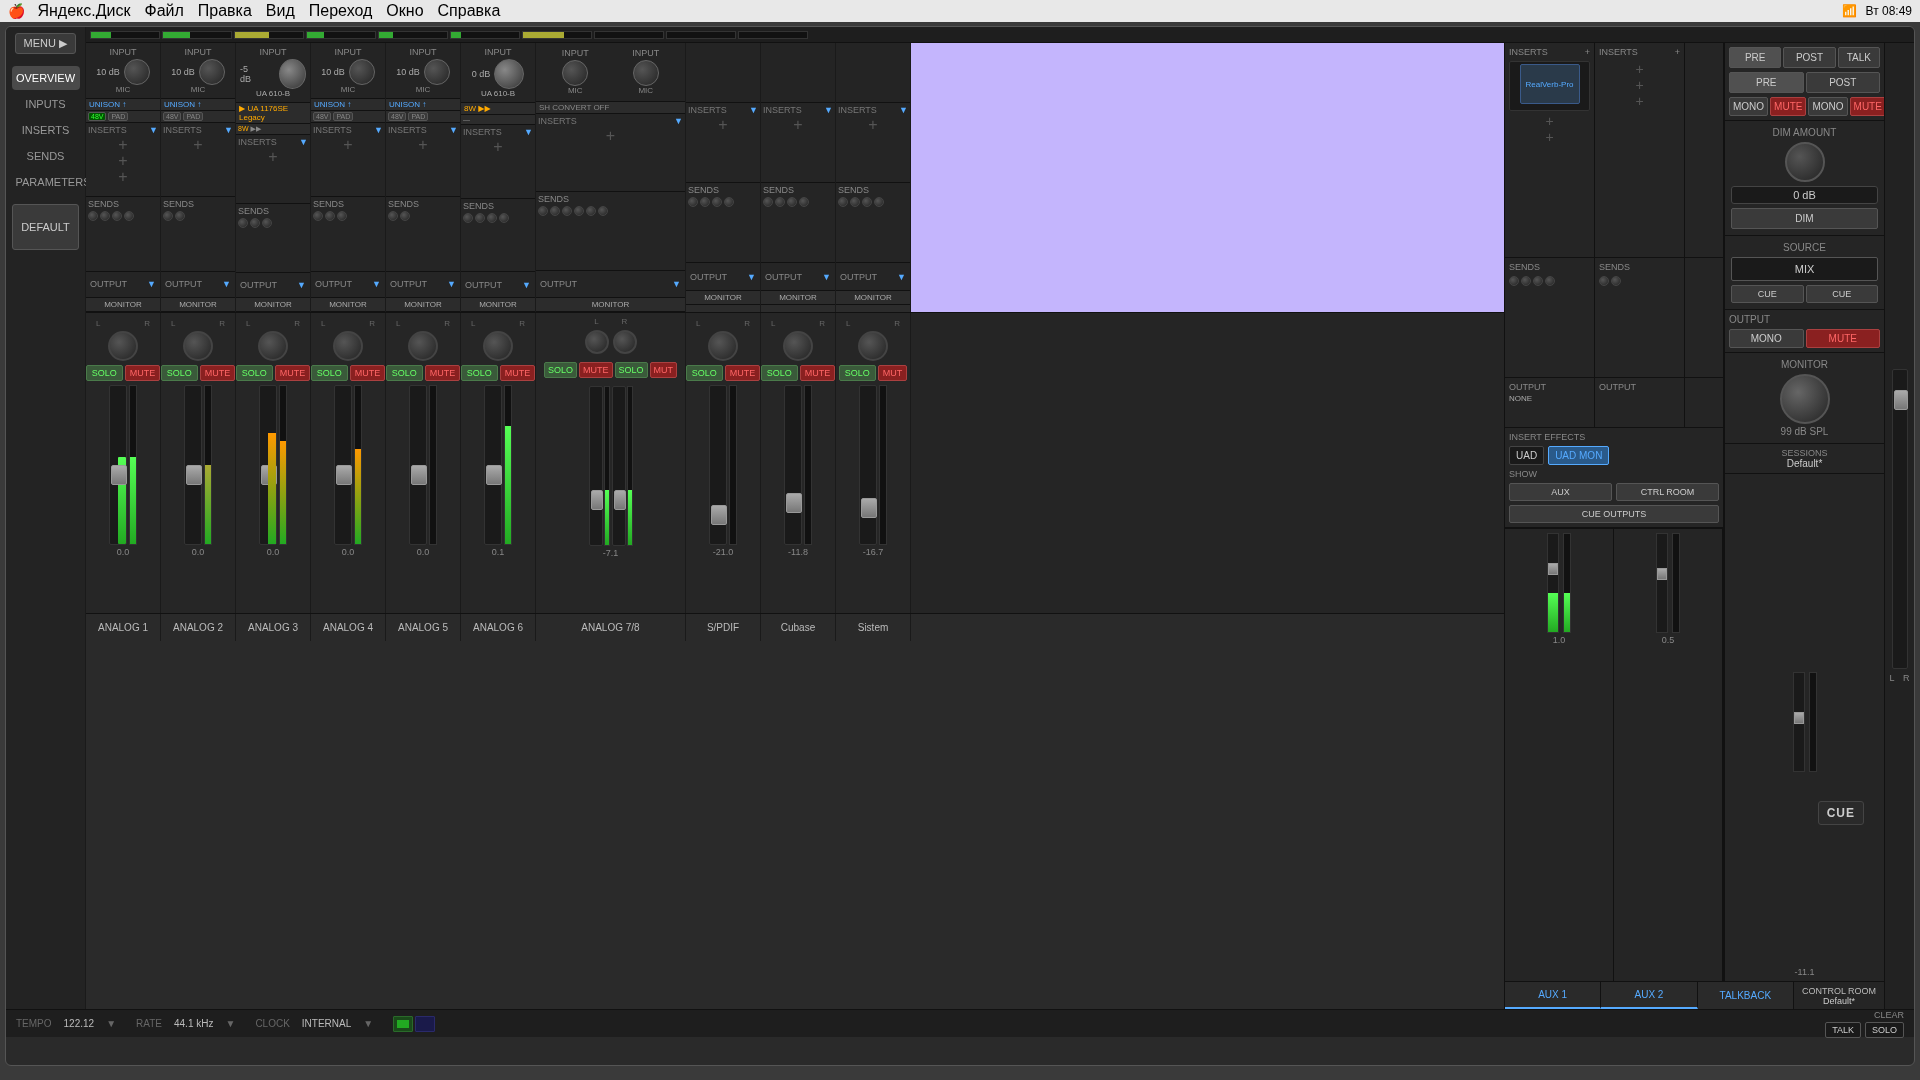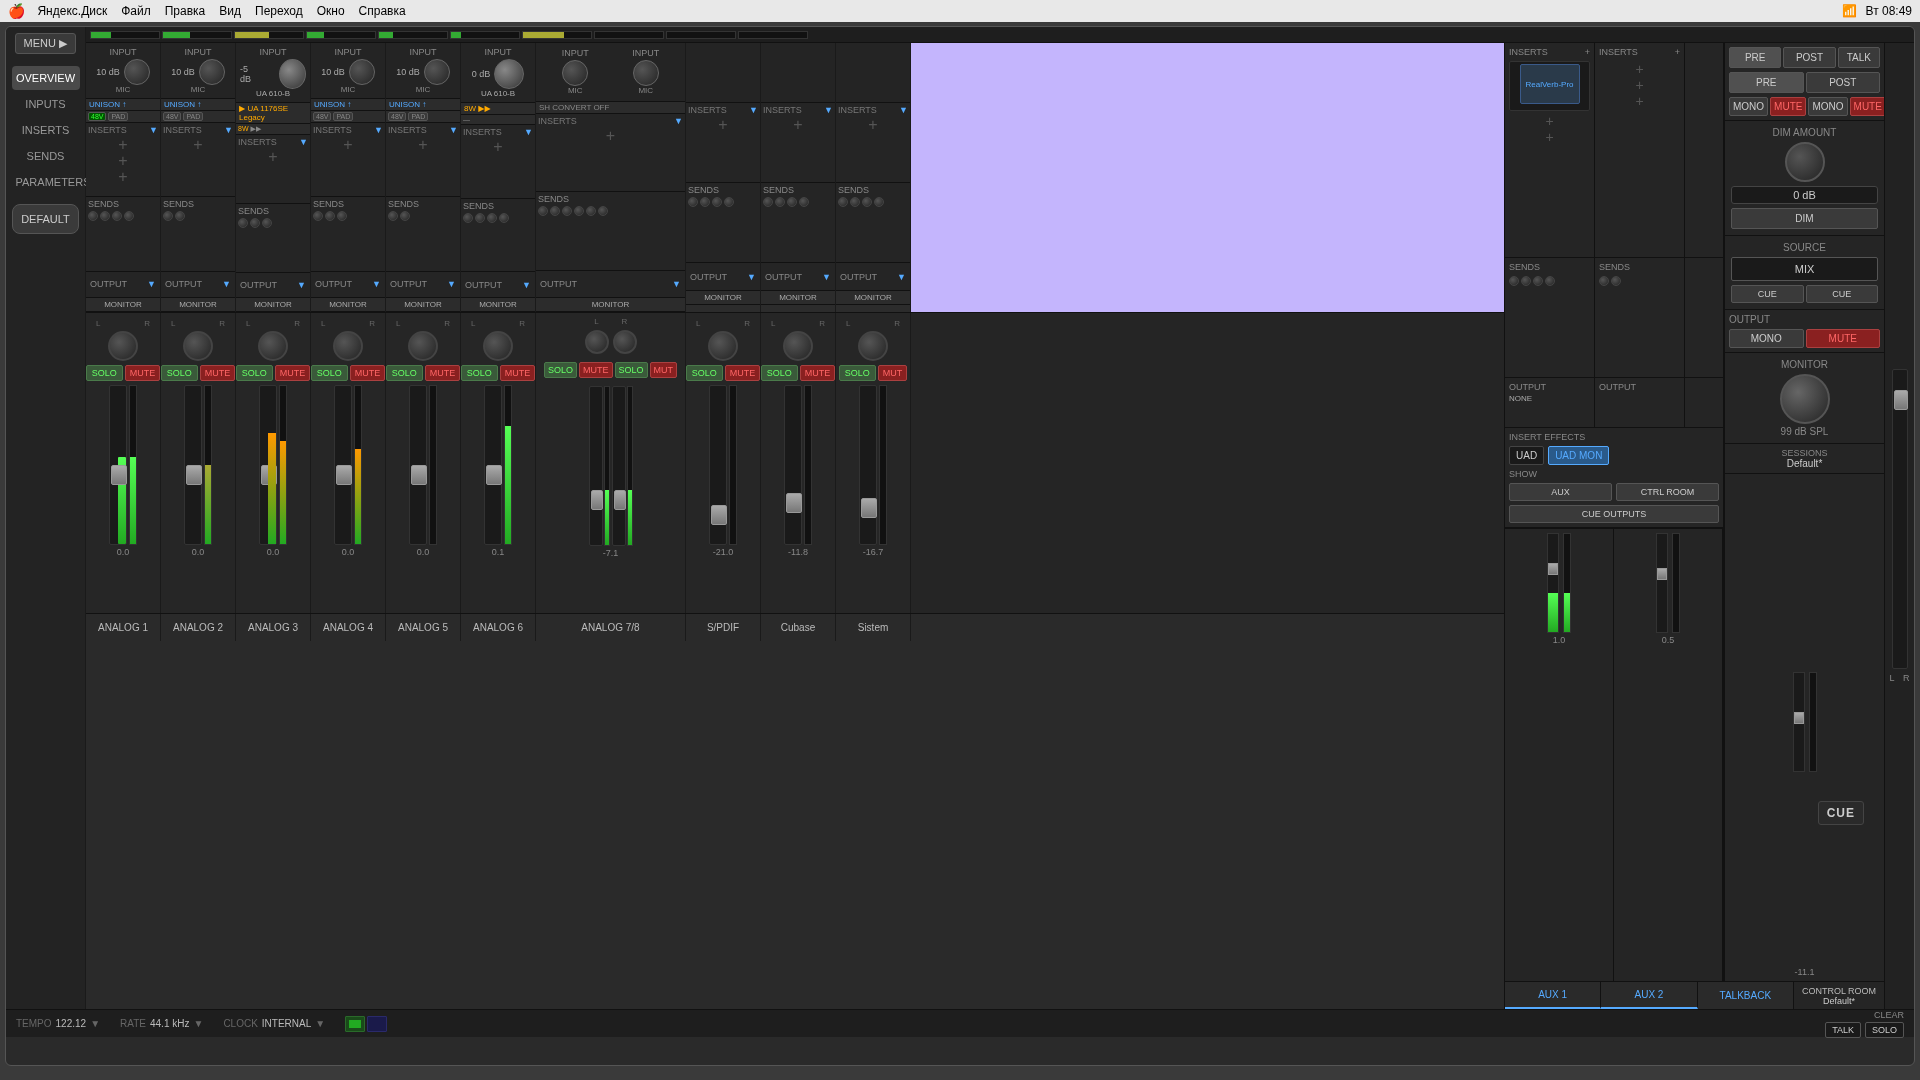--- a/index.html
+++ b/index.html
@@ -18,21 +18,21 @@
       height: 22px;
       background: #e8e8e8;
       display: flex;
       align-items: center;
       padding: 0 8px;
       font-size: 12px;
       color: #000;
       position: relative;
     }
     .menubar-apple { margin-right: 12px; font-size: 14px; }
-    .menubar-item { margin-right: 14px; font-size: 12px; }
+    .menubar-item { margin-right: 14px; font-size: 16px; }
     .menubar-right {
       position: absolute;
       right: 8px;
       top: 0;
       height: 22px;
       display: flex;
       align-items: center;
       gap: 8px;
       font-size: 12px;
     }
@@ -110,22 +110,22 @@
       margin-bottom: 2px;
     }
     .sidebar-item.active {
       background: #4a4a4a;
       color: #fff;
     }
     .default-btn {
       background: #3a3a3a;
       border: 1px solid #555;
       color: #ccc;
-      padding: 8px 8px;
-      border-radius: 8px;
+      padding: 16px 8px;
+      border-radius: 3px;
       font-size: 11px;
       margin-top: 8px;
       cursor: pointer;
     }
 
     
     .main-content {
       flex: 1;
       display: flex;
       flex-direction: column;
@@ -525,21 +525,21 @@
       background: #1e1e1e;
       border-top: 1px solid #111;
       display: flex;
       align-items: center;
       padding: 0 10px;
       gap: 20px;
     }
     .status-item {
       display: flex;
       align-items: center;
-      gap: 4px;
+      gap: 12px;
       font-size: 10px;
       color: #888;
     }
     .status-label { color: #666; }
     .status-value { color: #bbb; }
 
     .clips-clear {
       display: flex;
       gap: 4px;
     }

